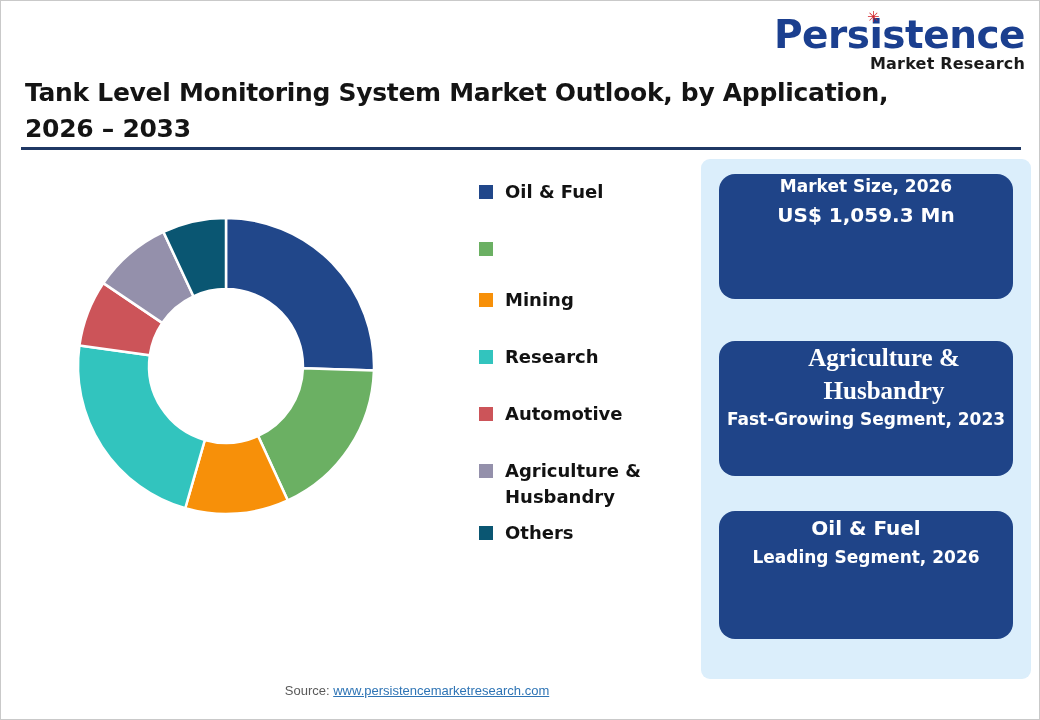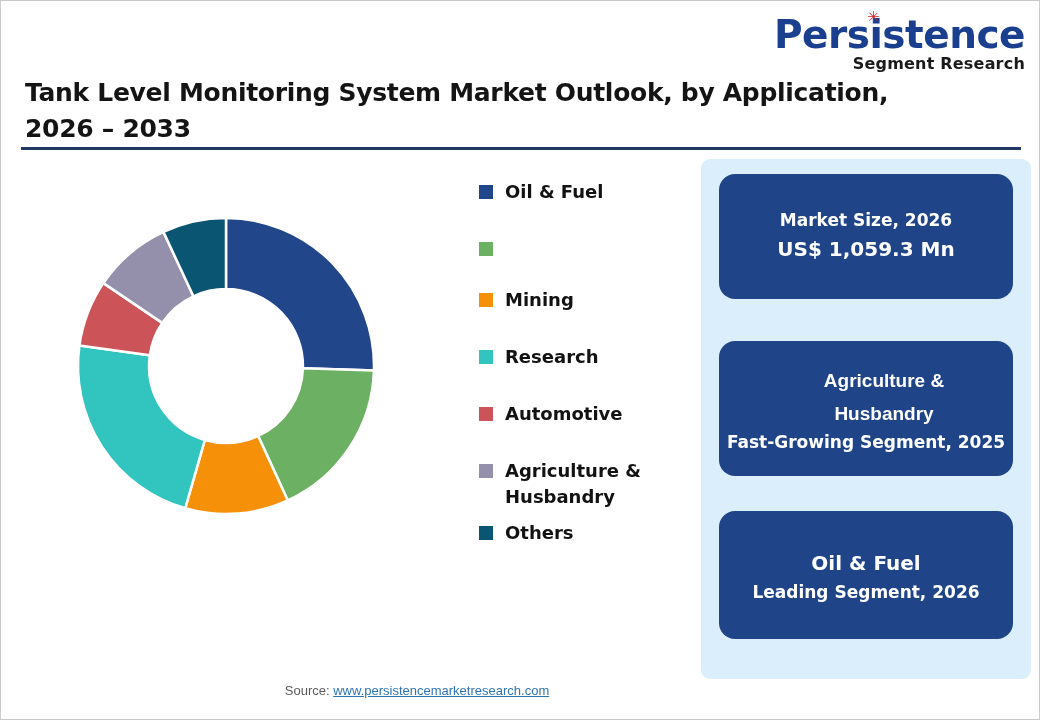--- a/index.html
+++ b/index.html
@@ -137,42 +137,42 @@
     left: 18px;
     width: 294px;
     background: #1F4488;
     border-radius: 16px;
     color: #ffffff;
     text-align: center;
     box-sizing: border-box;
     display: flex;
     flex-direction: column;
     align-items: center;
-    justify-content: center;
+    justify-content: flex-start;
   }
   #card-market-size { top: 15px;  height: 125px; }
   #card-leading     { top: 352px; height: 128px; }
   #card-fastgrowing { top: 182px; height: 135px; }
 
   .card-small {
     font-family: "DejaVu Sans", sans-serif;
     font-weight: bold;
     font-size: 17px;
     line-height: 24px;
   }
   .card-big {
     font-family: "DejaVu Sans", sans-serif;
     font-weight: bold;
     font-size: 20px;
     line-height: 34px;
   }
   .card-xl {
-    font-family: Liberation Sans, sans-serif;
-    font-weight: bold;
-    font-size: 19px;
+    font-family: Liberation Serif, serif;
+    font-weight: bold;
+    font-size: 25px;
     line-height: 33px;
     margin-left: 36px;
   }
 
   
   #footer {
     position: absolute;
     left: 0;
     top: 682px;
     width: 832px;
@@ -191,21 +191,21 @@
 
 <div id="page">
 
   <div id="header">
 
     <div id="logo">
       <div id="logo-word">
         <span>Persistence</span>
         <span id="logo-star">✳</span>
       </div>
-      <div id="logo-sub">Segment Research</div>
+      <div id="logo-sub">Market Research</div>
     </div>
 
     <div id="page-title">Tank Level Monitoring System Market Outlook, by Application, 2026 – 2033</div>
     <div id="title-rule"></div>
   </div>
 
   <div id="chart-area">
     <svg id="donut-svg" width="430" height="440" viewBox="0 0 430 440">
       <g id="donut-slices">
           <path d="M 185 52 A 148 148 0 0 1 332.9319577487852 204.48730170722297
@@ -271,21 +271,21 @@
     </div>
 
     <div class="info-card" id="card-leading">
       <div class="card-big">Oil &amp; Fuel</div>
       <div class="card-small">Leading Segment, 2026</div>
     </div>
 
     <div class="info-card" id="card-fastgrowing">
       <div class="card-xl">Agriculture &amp;</div>
       <div class="card-xl">Husbandry</div>
-      <div class="card-small">Fast-Growing Segment, 2025</div>
+      <div class="card-small">Fast-Growing Segment, 2023</div>
     </div>
   </div>
 
   <div id="footer">
     <span>Source: </span><a id="source-link" href="#">www.persistencemarketresearch.com</a>
   </div>
 
 </div>
 
 </body></html>

